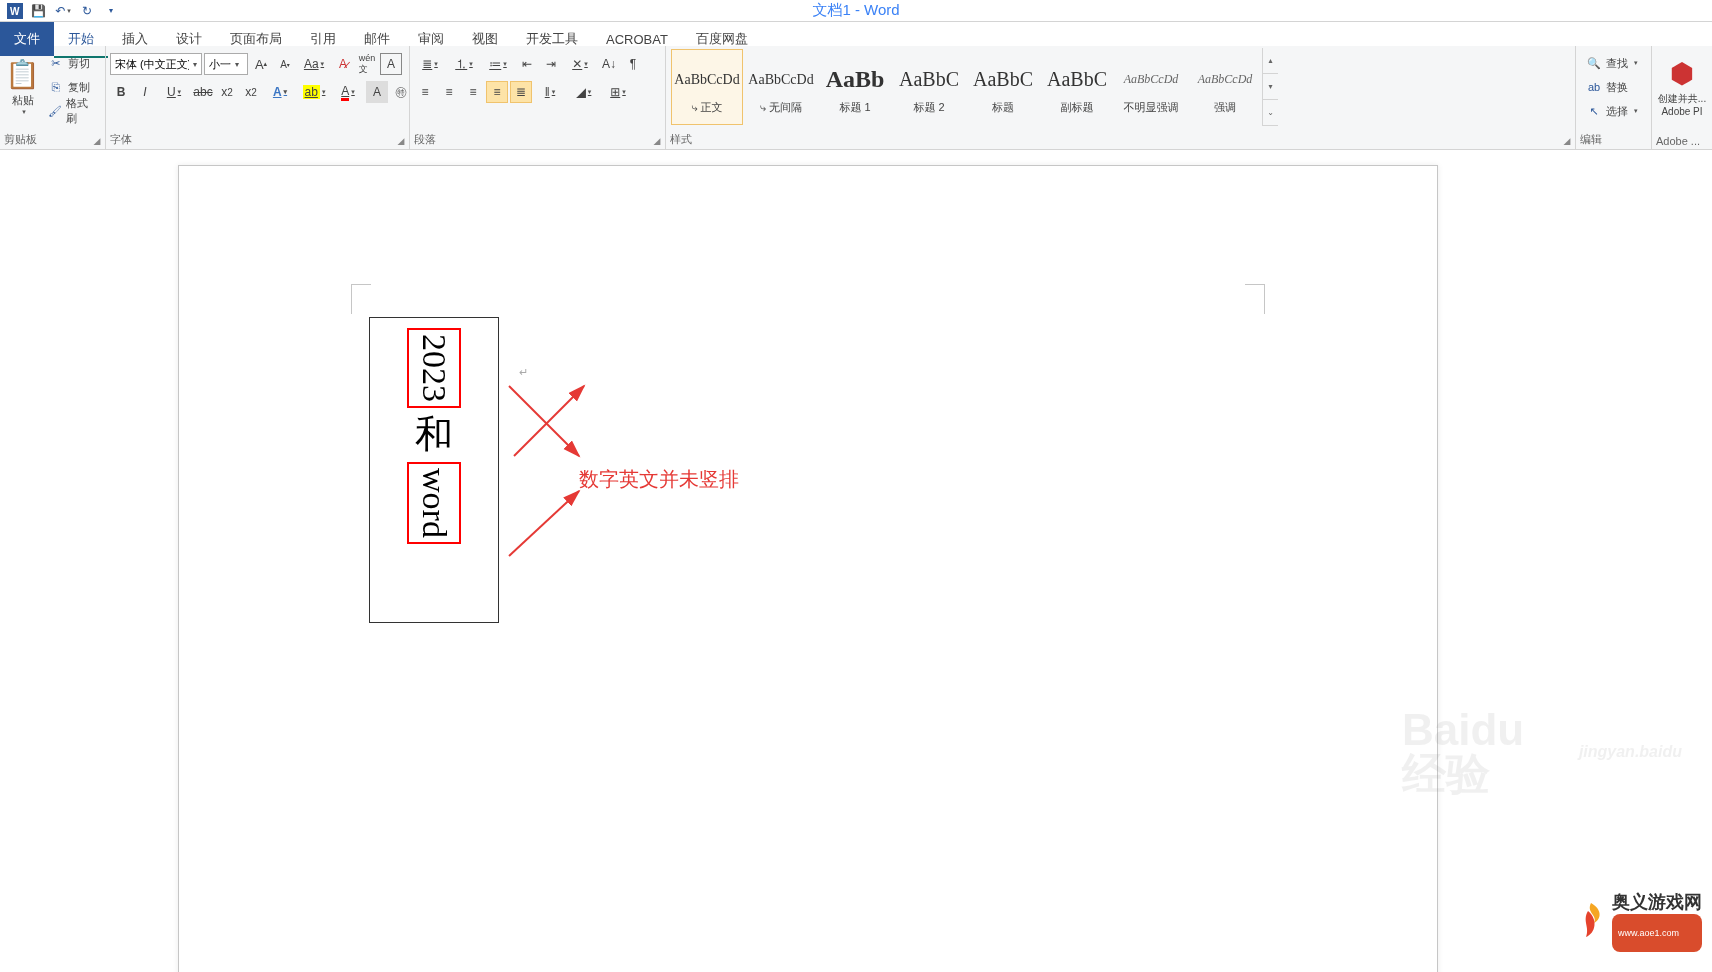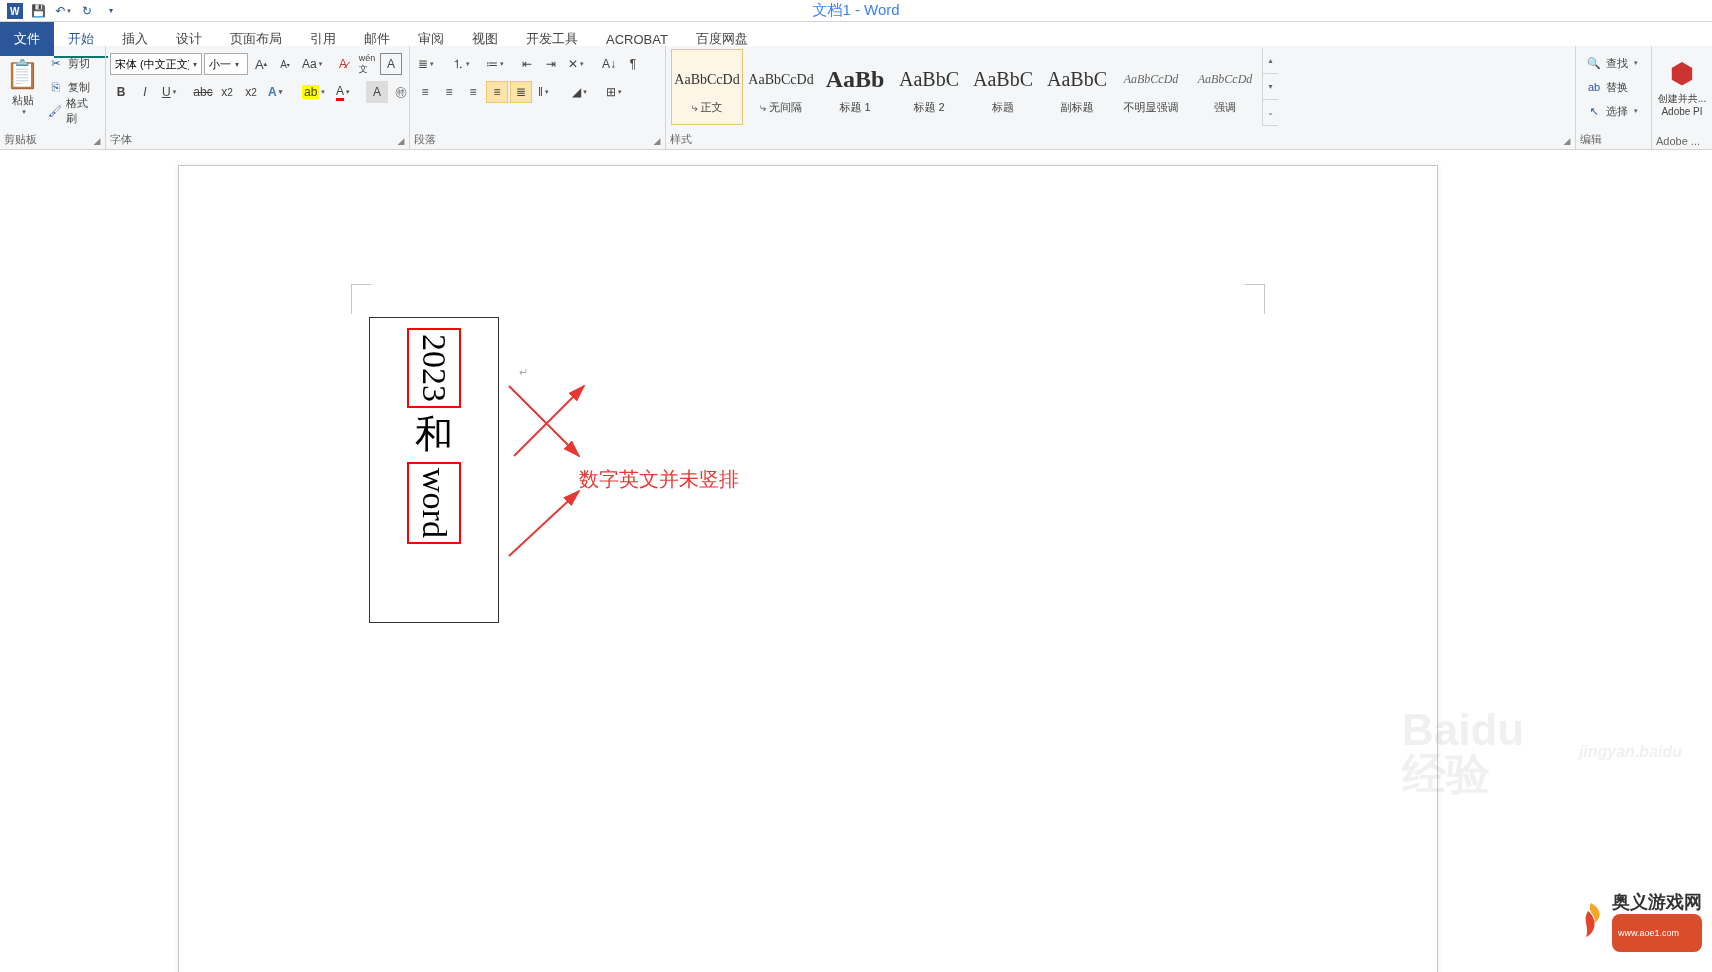--- a/index.html
+++ b/index.html
@@ -24,21 +24,21 @@
 .big-btn { display: flex; flex-direction: column; align-items: center; justify-content: center; width: 42px; height: 78px; cursor: pointer; font-size: 11px; color: #444; }
 .big-btn .ic { font-size: 28px; margin-bottom: 2px; }
 
 .stack { display: flex; flex-direction: column; justify-content: center; gap: 2px; height: 78px; padding: 0 2px; }
 .mini { display: flex; align-items: center; gap: 4px; font-size: 11px; color: #444; height: 22px; padding: 0 4px; cursor: pointer; }
 .mini .ic { width: 16px; text-align: center; color: #2b579a; }
 
 .row { display: flex; align-items: center; gap: 2px; height: 24px; }
 .cbtn { width: 22px; height: 22px; display: flex; align-items: center; justify-content: center; color: #444; cursor: pointer; border: 1px solid transparent; }
 .cbtn.sel { background: #fde3a7; border-color: #f0c36d; }
-.cbtn.dd { width: 32px; justify-content: flex-start; padding: 0 3px; }
+.cbtn.dd { width: 32px; justify-content: center; padding: 0 3px; text-decoration: underline; }
 .dd-arr { font-size: 7px; color: #555; margin-left: 2px; }
 
 .combo { height: 22px; border: 1px solid #ababab; background: #fff; font-size: 11px; padding: 0 4px; display: flex; align-items: center; }
 .combo .arr { margin-left: 4px; font-size: 8px; color: #555; }
 
 .styles-gallery { display: flex; align-items: stretch; height: 78px; }
 .style-item { width: 72px; display: flex; flex-direction: column; align-items: center; justify-content: center; border: 1px solid transparent; cursor: pointer; margin: 1px; }
 .style-item.sel { border-color: #f0c36d; background: #fdf6e7; }
 .style-prev { font-size: 14px; color: #333; height: 40px; display: flex; align-items: center; font-family: "SimSun", serif; }
 .style-prev.big { font-size: 24px; font-weight: bold; }

